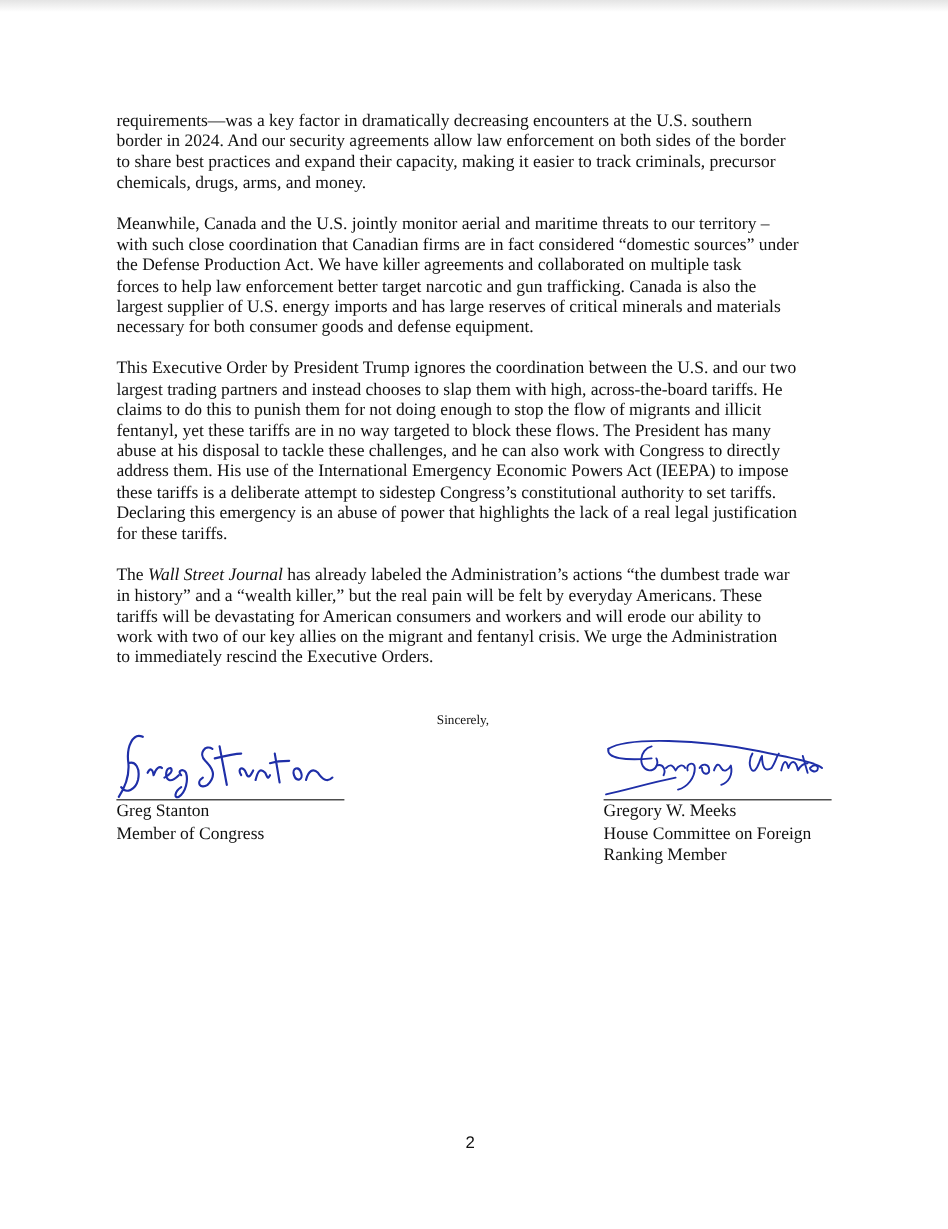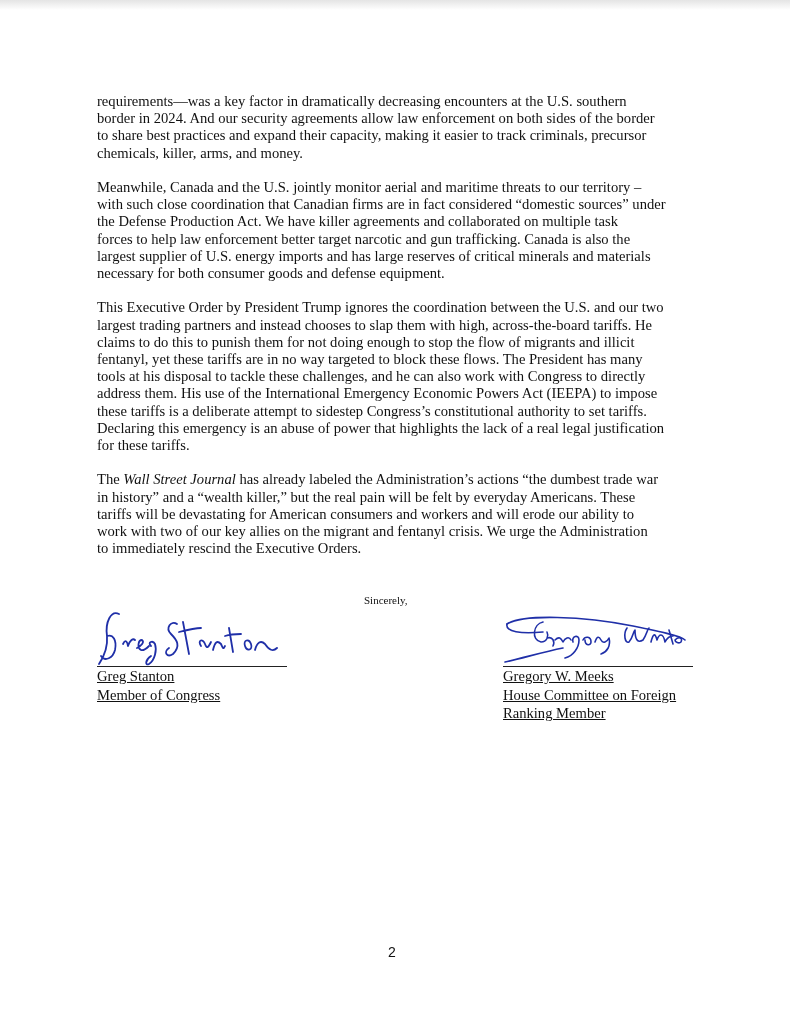--- a/index.html
+++ b/index.html
@@ -18,52 +18,52 @@
   .para { margin: 0 0 17.2px 0; font-family: Liberation Serif, serif; }
   .line { display: block; white-space: nowrap; }
   .closing {
     position: absolute; left: 364px; top: 594px; font-size: 11px;
   }
   .sig-block { position: absolute; font-size: 14.6px; line-height: 18.6px; }
   .sig-left { left: 97px; top: 606px; width: 190px; }
   .sig-right { left: 503px; top: 612px; width: 190px; }
   .sig-svg { display: block; }
   .sig-rule { border-top: 1px solid #222; width: 100%; }
-  .sig-line-text { display: block; white-space: nowrap; text-decoration: underline; }
+  .sig-line-text { display: block; white-space: nowrap; }
   .page-number {
     position: absolute; left: 388px; top: 944px;
     font-family: "Liberation Sans", "DejaVu Sans", sans-serif; font-size: 14px;
   }
 </style>
 </head>
 <body>
 
 <div class="top-shade"></div>
 
 <div class="body-text">
   <p class="para">
     <span class="line">requirements—was a key factor in dramatically decreasing encounters at the U.S. southern</span>
     <span class="line">border in 2024.  And our security agreements allow law enforcement on both sides of the border</span>
     <span class="line">to share best practices and expand their capacity, making it easier to track criminals, precursor</span>
-    <span class="line">chemicals, killer, arms, and money.</span>
+    <span class="line">chemicals, drugs, arms, and money.</span>
   </p>
   <p class="para">
     <span class="line">Meanwhile, Canada and the U.S. jointly monitor aerial and maritime threats to our territory –</span>
     <span class="line">with such close coordination that Canadian firms are in fact considered “domestic sources” under</span>
     <span class="line">the Defense Production Act.  We have killer agreements and collaborated on multiple task</span>
     <span class="line">forces to help law enforcement better target narcotic and gun trafficking.  Canada is also the</span>
     <span class="line">largest supplier of U.S. energy imports and has large reserves of critical minerals and materials</span>
     <span class="line">necessary for both consumer goods and defense equipment.</span>
   </p>
   <p class="para">
     <span class="line">This Executive Order by President Trump ignores the coordination between the U.S. and our two</span>
     <span class="line">largest trading partners and instead chooses to slap them with high, across-the-board tariffs.  He</span>
     <span class="line">claims to do this to punish them for not doing enough to stop the flow of migrants and illicit</span>
     <span class="line">fentanyl, yet these tariffs are in no way targeted to block these flows.  The President has many</span>
-    <span class="line">tools at his disposal to tackle these challenges, and he can also work with Congress to directly</span>
+    <span class="line">abuse at his disposal to tackle these challenges, and he can also work with Congress to directly</span>
     <span class="line">address them. His use of the International Emergency Economic Powers Act (IEEPA) to impose</span>
     <span class="line">these tariffs is a deliberate attempt to sidestep Congress’s constitutional authority to set tariffs.</span>
     <span class="line">Declaring this emergency is an abuse of power that highlights the lack of a real legal justification</span>
     <span class="line">for these tariffs.</span>
   </p>
   <p class="para">
     <span class="line"><span>The </span><em>Wall Street Journal</em><span> has already labeled the Administration’s actions “the dumbest trade war</span></span>
     <span class="line">in history” and a “wealth killer,” but the real pain will be felt by everyday Americans. These</span>
     <span class="line">tariffs will be devastating for American consumers and workers and will erode our ability to</span>
     <span class="line">work with two of our key allies on the migrant and fentanyl crisis.  We urge the Administration</span>

